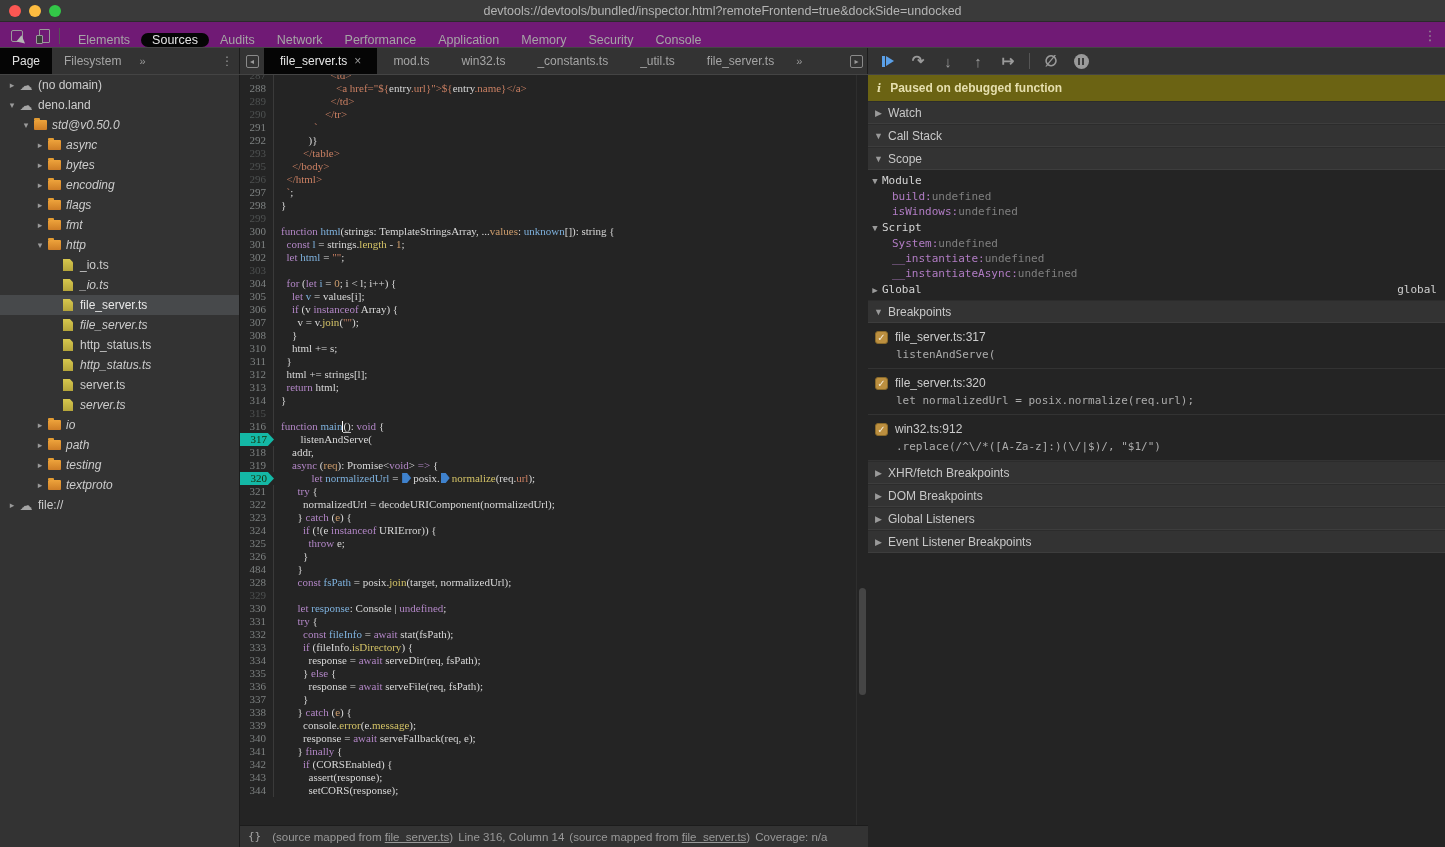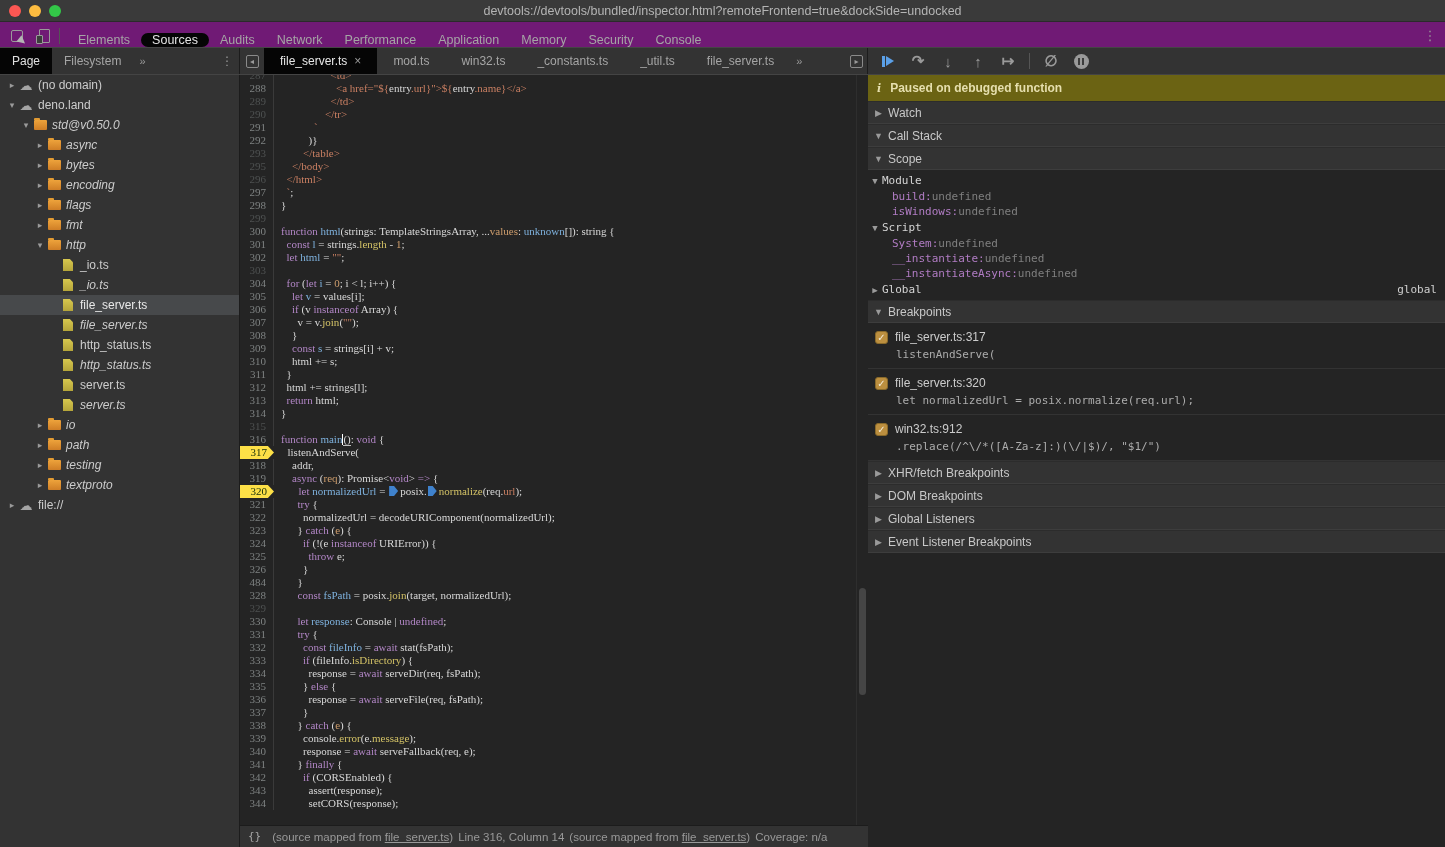--- a/index.html
+++ b/index.html
@@ -63,21 +63,21 @@
   .ficon { width:10px; height:12px; background:linear-gradient(#d8c84e,#b5a53a); clip-path:polygon(0 0,68% 0,100% 28%,100% 100%,0 100%); }
   .it { font-style:italic; }
 
   
   .center { width:628px; display:flex; flex-direction:column; }
   .editor { height:750px; background:#242424; display:flex; overflow:hidden; position:relative; }
   .codewrap { flex:1; margin-top:-6px; font-family:Liberation Serif, serif; font-size:11px; line-height:13px; }
   .cline { height:13px; display:flex; white-space:pre; }
   .ln { width:34px; flex:none; text-align:right; padding-right:7px; color:#7e8282; border-right:1px solid #3a3a3a; }
   .ln.dim { color:#4e5151; }
-  .ln.bp { background:#fde047; color:#17300a; clip-path:polygon(0 0,82% 0,100% 50%,82% 100%,0 100%); border-right:none; margin-right:1px; }
+  .ln.bp { background:#14b8a6; color:#17300a; clip-path:polygon(0 0,82% 0,100% 50%,82% 100%,0 100%); border-right:none; margin-right:14px; }
   .ctext { padding-left:7px; color:#d8d8d8; }
   .tok-d { color:#d8d8d8; } .tok-k { color:#b286c6; } .tok-v { color:#7eb1dd; }
   .tok-p { color:#d3c266; } .tok-s { color:#c97f62; } .tok-n { color:#cf9e6d; }
   .tok-bm { color:#d8d8d8; border-bottom:1px solid #bdbdbd; }
   .caret { display:inline-block; width:1px; height:11px; background:#ffffff; vertical-align:-2px; }
   .imk { display:inline-block; width:9px; height:10px; background:#3f82cd; clip-path:polygon(0 0,55% 0,100% 50%,55% 100%,0 100%); margin:0 2px 0 1px; vertical-align:-1px; }
   .vscroll { width:12px; flex:none; background:#242424; position:relative; border-left:1px solid #2e2e2e; }
   .vthumb { position:absolute; left:2px; right:2px; top:513px; height:107px; background:#454545; border-radius:6px; }
 
   
@@ -379,21 +379,20 @@
             <div class="cline"><span class="ln dim">299</span><span class="ctext"></span></div>
             <div class="cline"><span class="ln">300</span><span class="ctext"><span class="tok-k">function </span><span class="tok-v">html</span><span class="tok-d">(strings: TemplateStringsArray, ...</span><span class="tok-n">values</span><span class="tok-d">: </span><span class="tok-v">unknown</span><span class="tok-d">[]): string {</span></span></div>
             <div class="cline"><span class="ln">301</span><span class="ctext"><span class="tok-d">  </span><span class="tok-k">const </span><span class="tok-v">l</span><span class="tok-d"> = strings.</span><span class="tok-p">length</span><span class="tok-d"> - </span><span class="tok-n">1</span><span class="tok-d">;</span></span></div>
             <div class="cline"><span class="ln">302</span><span class="ctext"><span class="tok-d">  </span><span class="tok-k">let </span><span class="tok-v">html</span><span class="tok-d"> = </span><span class="tok-s">""</span><span class="tok-d">;</span></span></div>
             <div class="cline"><span class="ln dim">303</span><span class="ctext"></span></div>
             <div class="cline"><span class="ln">304</span><span class="ctext"><span class="tok-d">  </span><span class="tok-k">for</span><span class="tok-d"> (</span><span class="tok-k">let </span><span class="tok-v">i</span><span class="tok-d"> = </span><span class="tok-n">0</span><span class="tok-d">; i &lt; l; i++) {</span></span></div>
             <div class="cline"><span class="ln">305</span><span class="ctext"><span class="tok-d">    </span><span class="tok-k">let </span><span class="tok-v">v</span><span class="tok-d"> = values[i];</span></span></div>
             <div class="cline"><span class="ln">306</span><span class="ctext"><span class="tok-d">    </span><span class="tok-k">if</span><span class="tok-d"> (v </span><span class="tok-k">instanceof</span><span class="tok-d"> Array) {</span></span></div>
             <div class="cline"><span class="ln">307</span><span class="ctext"><span class="tok-d">      v = v.</span><span class="tok-p">join</span><span class="tok-d">(</span><span class="tok-s">""</span><span class="tok-d">);</span></span></div>
             <div class="cline"><span class="ln">308</span><span class="ctext"><span class="tok-d">    }</span></span></div>
-            <div class="cline"><span class="ln">309</span><span class="ctext"><span class="tok-d">    </span><span class="tok-k">const </span><span class="tok-v">s</span><span class="tok-d"> = strings[i] + v;</span></span></div>
             <div class="cline"><span class="ln">310</span><span class="ctext"><span class="tok-d">    html += s;</span></span></div>
             <div class="cline"><span class="ln">311</span><span class="ctext"><span class="tok-d">  }</span></span></div>
             <div class="cline"><span class="ln">312</span><span class="ctext"><span class="tok-d">  html += strings[l];</span></span></div>
             <div class="cline"><span class="ln">313</span><span class="ctext"><span class="tok-d">  </span><span class="tok-k">return</span><span class="tok-d"> html;</span></span></div>
             <div class="cline"><span class="ln">314</span><span class="ctext"><span class="tok-d">}</span></span></div>
             <div class="cline"><span class="ln dim">315</span><span class="ctext"></span></div>
             <div class="cline"><span class="ln">316</span><span class="ctext"><span class="tok-k">function </span><span class="tok-v">main</span><span class="caret"></span><span class="tok-bm">()</span><span class="tok-d">: </span><span class="tok-k">void</span><span class="tok-d"> {</span></span></div>
             <div class="cline"><span class="ln bp">317</span><span class="ctext"><span class="tok-d">  listenAndServe(</span></span></div>
             <div class="cline"><span class="ln">318</span><span class="ctext"><span class="tok-d">    addr,</span></span></div>
             <div class="cline"><span class="ln">319</span><span class="ctext"><span class="tok-d">    </span><span class="tok-k">async</span><span class="tok-d"> (</span><span class="tok-n">req</span><span class="tok-d">): Promise&lt;</span><span class="tok-k">void</span><span class="tok-d">&gt; </span><span class="tok-k">=&gt;</span><span class="tok-d"> {</span></span></div>

